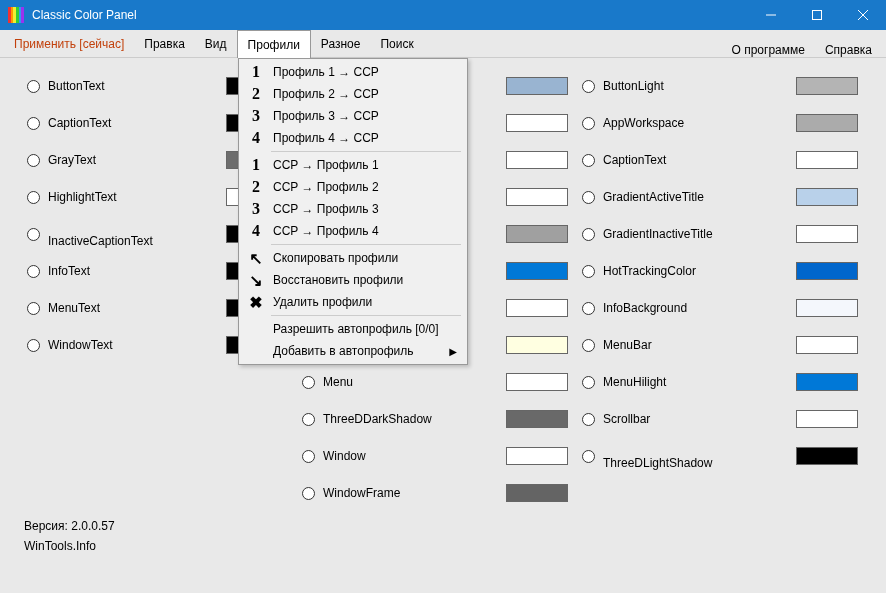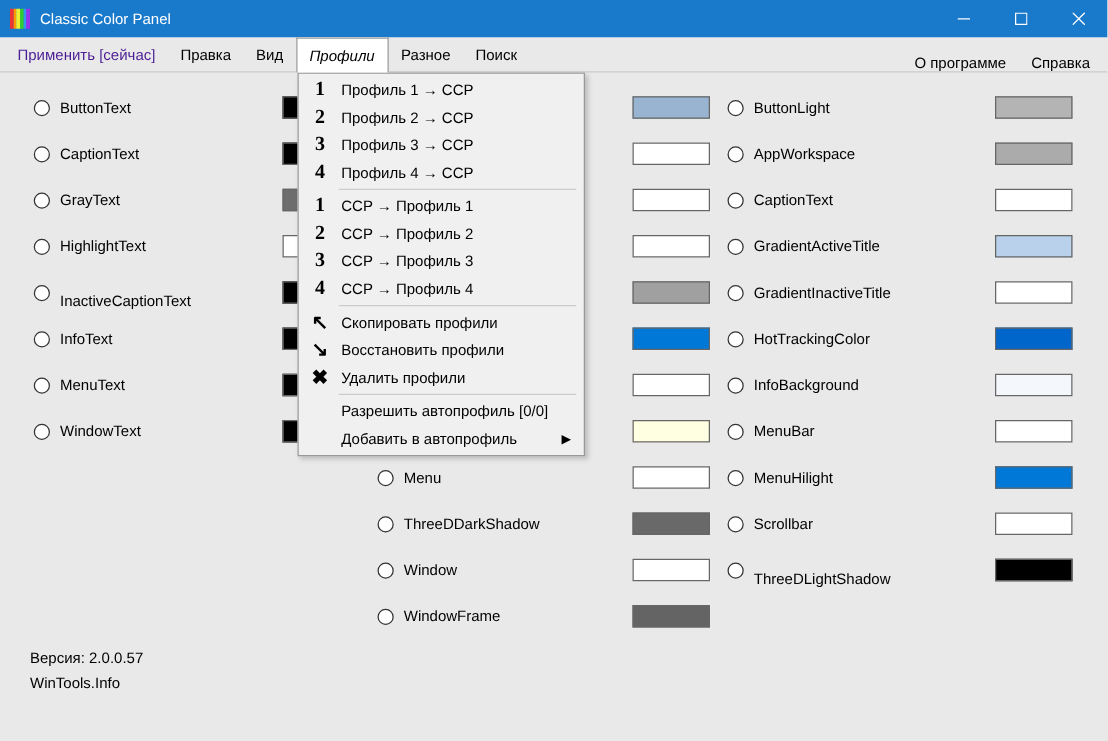--- a/index.html
+++ b/index.html
@@ -8,22 +8,22 @@
 .titlebar { background: #1979ca; height: 30px; display: flex; align-items: center; color: white; padding-left: 8px; }
 .titlebar-icon { width: 16px; height: 16px; margin-right: 8px; display: inline-block; }
 .titlebar-title { flex: 1; font-size: 12px; }
 .titlebar-buttons { display: flex; height: 100%; }
 .titlebar-btn { width: 46px; height: 100%; display: flex; align-items: center; justify-content: center; color: white; }
 
 .menubar { background: #e9e9e9; height: 28px; display: flex; align-items: stretch; border-bottom: 1px solid #ccc; padding: 0 4px; }
 .menubar-left { display: flex; }
 .menubar-right { display: flex; margin-left: auto; align-items: flex-end; }
 .menu-item { padding: 0 10px; display: flex; align-items: center; cursor: default; white-space: nowrap; }
-.menu-item.disabled { color: #4c1d95; }
-.menu-item.active { background: #fff; border: 1px solid #999; border-bottom: none; position: relative; z-index: 101; margin-bottom: -1px; font-style: italic; }
+.menu-item.disabled { color: #c2410c; }
+.menu-item.active { background: #fff; border: 1px solid #999; border-bottom: none; position: relative; z-index: 101; margin-bottom: -1px; }
 
 .content { position: relative; padding: 18px 20px; height: calc(593px - 30px - 28px); }
 .columns { display: flex; gap: 0; }
 .col { display: flex; flex-direction: column; gap: 17px; align-items: center; }
 .row { display: flex; align-items: center; height: 20px; gap: 8px; }
 .radio { width: 13px; height: 13px; border: 1px solid #333; border-radius: 50%; background: white; flex-shrink: 0; }
 .label { flex: 1; white-space: nowrap; }
 .swatch { width: 62px; height: 18px; border: 1px solid #666; flex-shrink: 0; }
 
 .footer { position: absolute; bottom: 40px; left: 24px; display: flex; flex-direction: column; gap: 6px; }

